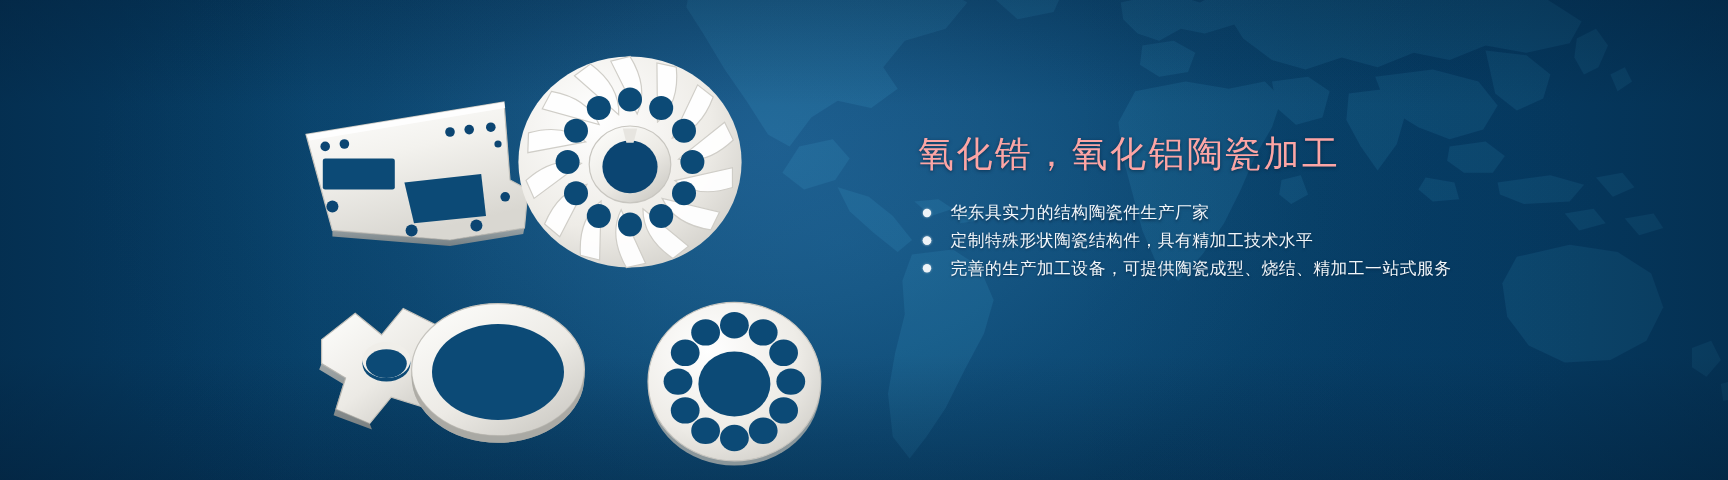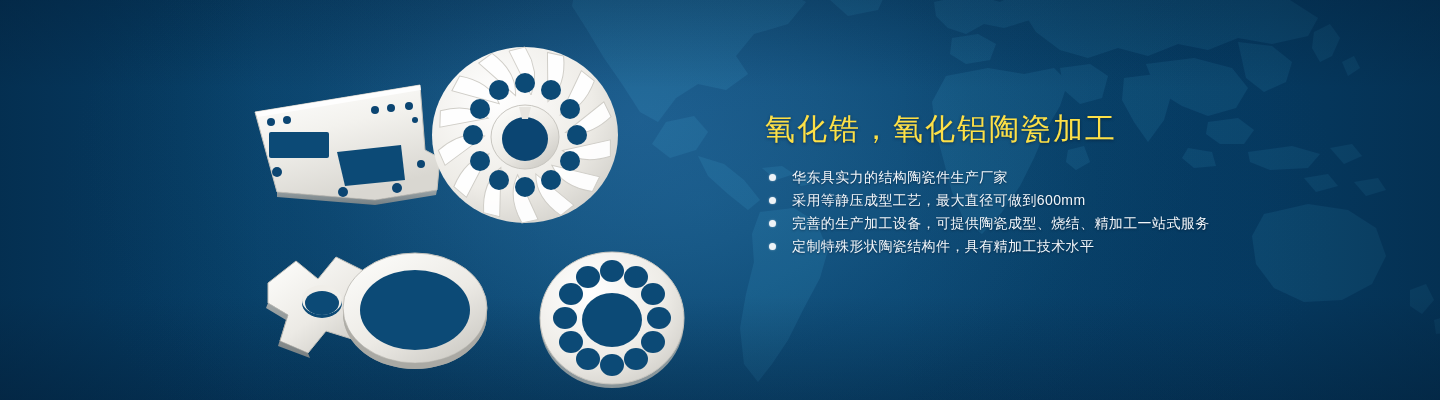--- a/index.html
+++ b/index.html
@@ -34,21 +34,21 @@
     pointer-events:none;
   }
   .worldmap svg{width:100%;height:100%;display:block;}
   .worldmap .land{fill:#2f7aa8;opacity:.55;}
   
   .products{position:absolute;left:225px;top:40px;width:500px;height:345px;}
   .products svg{width:100%;height:100%;display:block;overflow:visible;}
   
   .copy{position:absolute;left:765px;top:108px;width:560px;}
   .headline{
-    font-size:30px;line-height:42px;color:#fde047;letter-spacing:2px;
+    font-size:30px;line-height:42px;color:#fca5a5;letter-spacing:2px;
     font-weight:400;white-space:nowrap;
     text-shadow:0 1px 3px rgba(0,18,38,.55);
     margin:0 0 16px 0;
   }
   .bullets{list-style:none;margin:4px;padding:0;}
   .bullets li{
     position:relative;padding-left:23px;
     font-size:14px;line-height:23px;color:#f2f6fa;letter-spacing:.4px;
     white-space:nowrap;
     text-shadow:0 1px 2px rgba(0,18,38,.5);
@@ -241,26 +241,25 @@
 
   <div class="copy">
     <h1 class="headline">氧化锆，氧化铝陶瓷加工</h1>
     <ul class="bullets">
       <li>
         <span class="dot"></span>
         <span>华东具实力的结构陶瓷件生产厂家</span>
       </li>
       <li>
         <span class="dot"></span>
-        <span>采用等静压成型工艺，最大直径可做到600mm</span>
+      </li>
+      <li>
+        <span class="dot"></span>
+        <span>定制特殊形状陶瓷结构件，具有精加工技术水平</span>
       </li>
       <li>
         <span class="dot"></span>
         <span>完善的生产加工设备，可提供陶瓷成型、烧结、精加工一站式服务</span>
-      </li>
-      <li>
-        <span class="dot"></span>
-        <span>定制特殊形状陶瓷结构件，具有精加工技术水平</span>
       </li>
     </ul>
   </div>
 
 </div>
 
 </body></html>

